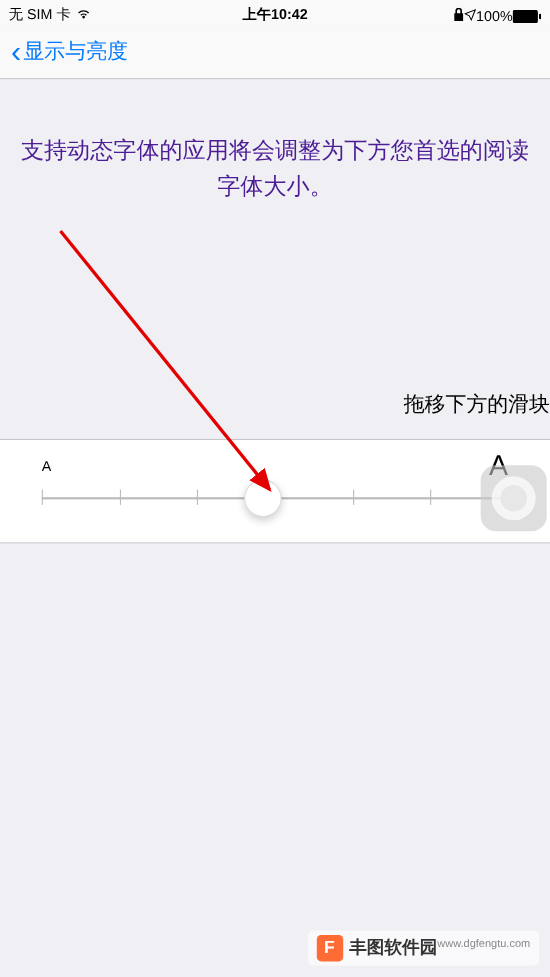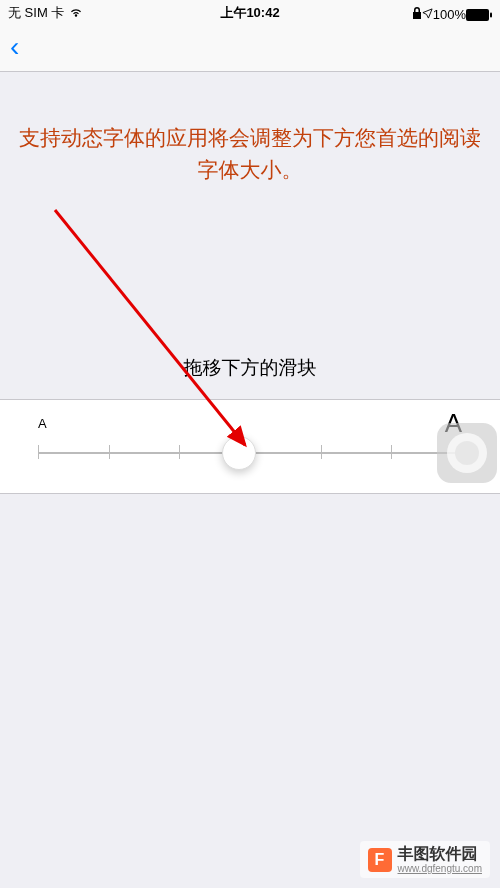--- a/index.html
+++ b/index.html
@@ -74,26 +74,26 @@
       font-size: 20px;
       font-weight: 600;
       color: #000;
     }
     .content {
       padding-top: 50px;
     }
     .description {
       text-align: center;
       font-size: 21px;
-      color: #c2410c;
+      color: #4c1d95;
       padding: 0 10px;
       line-height: 1.5;
     }
     .slider-label {
-      text-align: center;
+      text-align: right;
       font-size: 19px;
       color: #000;
       margin-top: 170px;
       margin-bottom: 18px;
     }
     .slider-container {
       background: #fff;
       border-top: 1px solid #c8c7cc;
       border-bottom: 1px solid #c8c7cc;
       height: 95px;
@@ -202,32 +202,31 @@
       border-radius: 4px;
       display: flex;
       align-items: center;
       justify-content: center;
       color: #fff;
       font-weight: bold;
       font-size: 16px;
     }
     .watermark-text {
       display: flex;
-      flex-direction: column;
+      flex-direction: row;
       line-height: 1.1;
     }
     .watermark-title {
       font-size: 16px;
       font-weight: 600;
       color: #333;
     }
     .watermark-url {
       font-size: 10px;
       color: #888;
-      text-decoration: underline;
     }
   </style>
 </head>
 <body>
 
 <div class="status-bar">
   <div class="status-left">
     <span>无 SIM 卡</span>
     <span class="wifi-icon">
       <svg viewBox="0 0 16 12">
@@ -253,20 +252,21 @@
           <rect x="0" y="0" width="23" height="12" rx="2" fill="#000"></rect>
           <rect x="24" y="3.5" width="2" height="5" rx="1" fill="#000"></rect>
         </svg>
     </span>
   </div>
 </div>
 
 <div class="nav-bar">
   <div class="back-button">
     <span class="back-chevron">‹</span>
+    <span>显示与亮度</span>
   </div>
 </div>
 
 <div class="content">
   <div class="description">支持动态字体的应用将会调整为下方您首选的阅读字体大小。</div>
   <div class="slider-label">拖移下方的滑块</div>
   <div class="slider-container">
     <span class="size-label-small">A</span>
     <span class="size-label-large">A</span>
     <div class="slider-track"></div>

